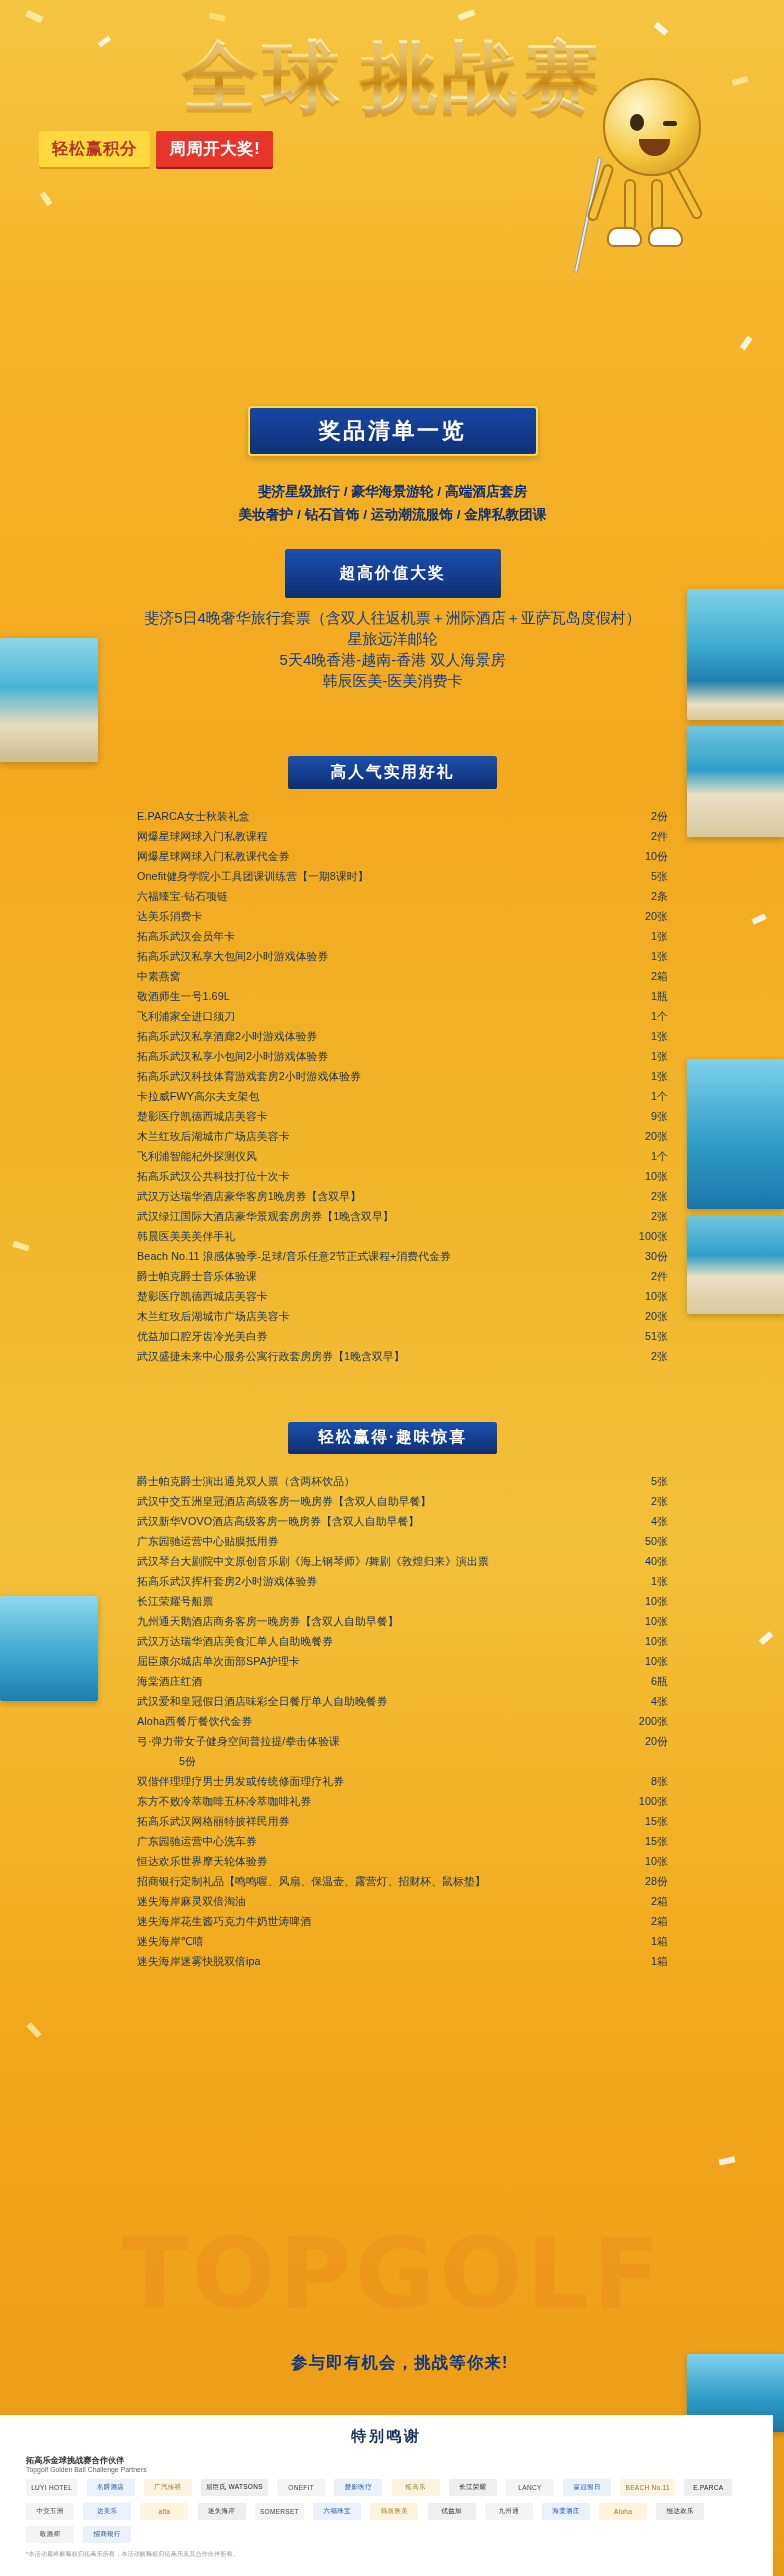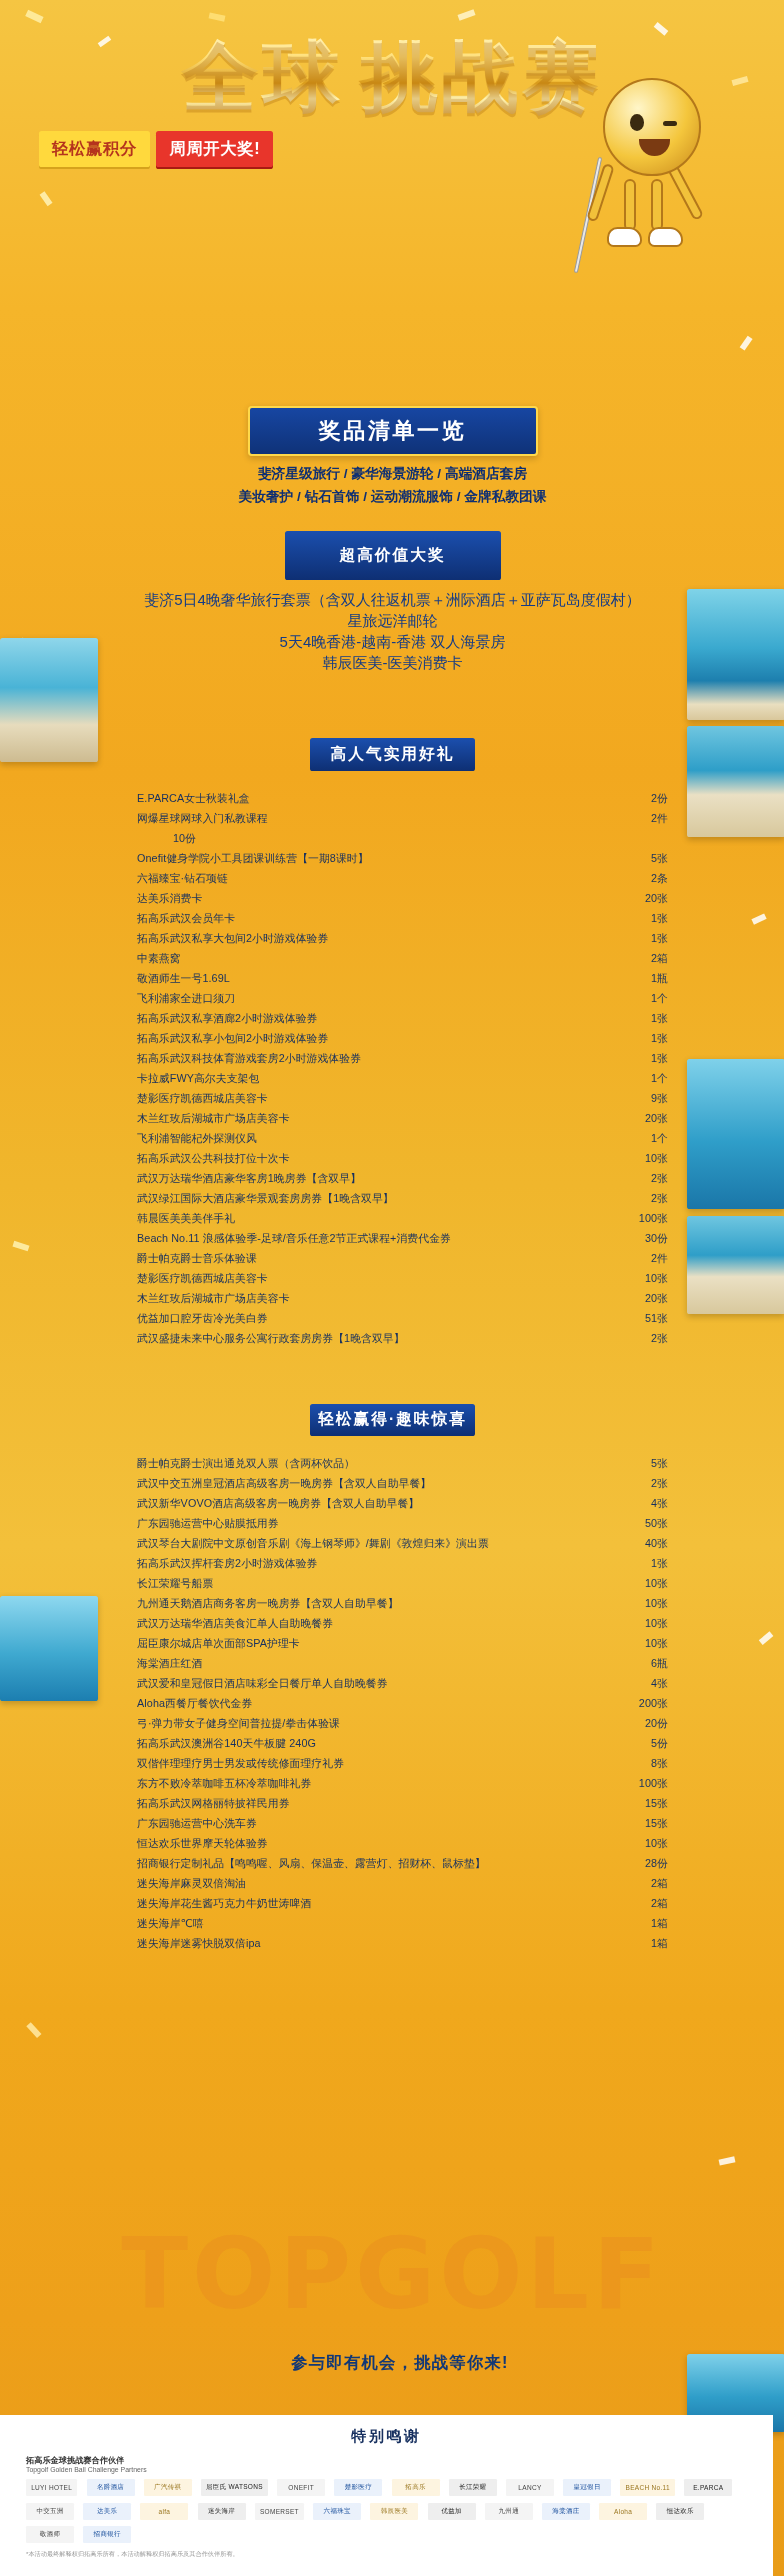--- a/index.html
+++ b/index.html
@@ -98,21 +98,21 @@
     letter-spacing: 2.6px;
     padding: 7.8px 0;
     box-shadow: 0 2.6px 6.5px rgba(0,0,0,.18);
   }
   .blue-lines {
     text-align: center;
     color: #0e2f73;
     font-size: 13.7px;
     font-weight: bold;
     line-height: 23.5px;
-    margin-top: 6px;
+    margin-top: 24px;
   }
 
   .sub-banner {
     width: 216px;
     margin: 11px auto 0;
     background: linear-gradient(180deg,#1b4fae,#0e2f73);
     border-radius: 2.6px;
     color: #fff;
     text-align: center;
     font-size: 15.7px;
@@ -125,21 +125,21 @@
     text-align: center;
     color: #143b86;
     font-size: 15px;
     line-height: 21px;
     margin-top: 9.2px;
     font-weight: normal;
   }
 
   
   .sec-head {
-    width: 165px;
+    width: 209px;
     margin: 0 auto;
     background: linear-gradient(180deg,#1b4fae,#0e2f73);
     border-radius: 2.6px;
     color: #fff;
     text-align: center;
     font-size: 15.7px;
     font-weight: bold;
     letter-spacing: 2px;
     padding: 5.9px 0;
   }
@@ -310,20 +310,21 @@
     <div class="list" id="popular-list">
         <div class="row">
           <div class="name">E.PARCA女士秋装礼盒</div>
           <div class="qty">2份</div>
         </div>
         <div class="row">
           <div class="name">网爆星球网球入门私教课程</div>
           <div class="qty">2件</div>
         </div>
         <div class="row">
+          <div class="name">网爆星球网球入门私教课代金券</div>
           <div class="qty">10份</div>
         </div>
         <div class="row">
           <div class="name">Onefit健身学院小工具团课训练营【一期8课时】</div>
           <div class="qty">5张</div>
         </div>
         <div class="row">
           <div class="name">六福臻宝·钻石项链</div>
           <div class="qty">2条</div>
         </div>
@@ -478,21 +479,20 @@
         </div>
         <div class="row">
           <div class="name">Aloha西餐厅餐饮代金券</div>
           <div class="qty">200张</div>
         </div>
         <div class="row">
           <div class="name">弓·弹力带女子健身空间普拉提/拳击体验课</div>
           <div class="qty">20份</div>
         </div>
         <div class="row">
-          <div class="name">拓高乐武汉澳洲谷140天牛板腱 240G</div>
           <div class="qty">5份</div>
         </div>
         <div class="row">
           <div class="name">双偕伴理理疗男士男发或传统修面理疗礼券</div>
           <div class="qty">8张</div>
         </div>
         <div class="row">
           <div class="name">东方不败冷萃咖啡五杯冷萃咖啡礼券</div>
           <div class="qty">100张</div>
         </div>

